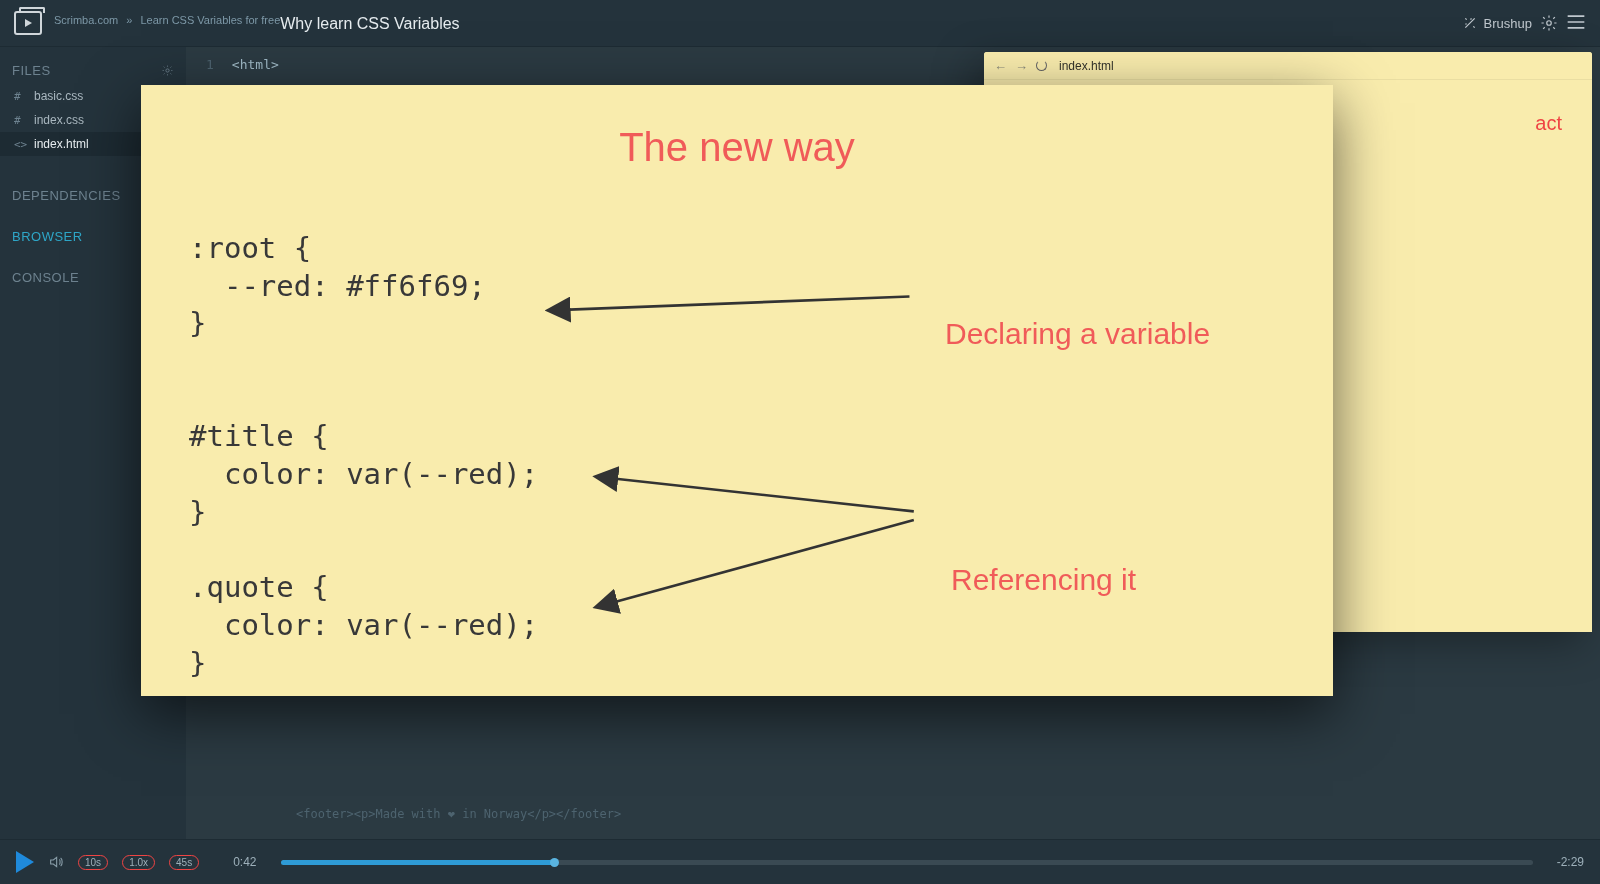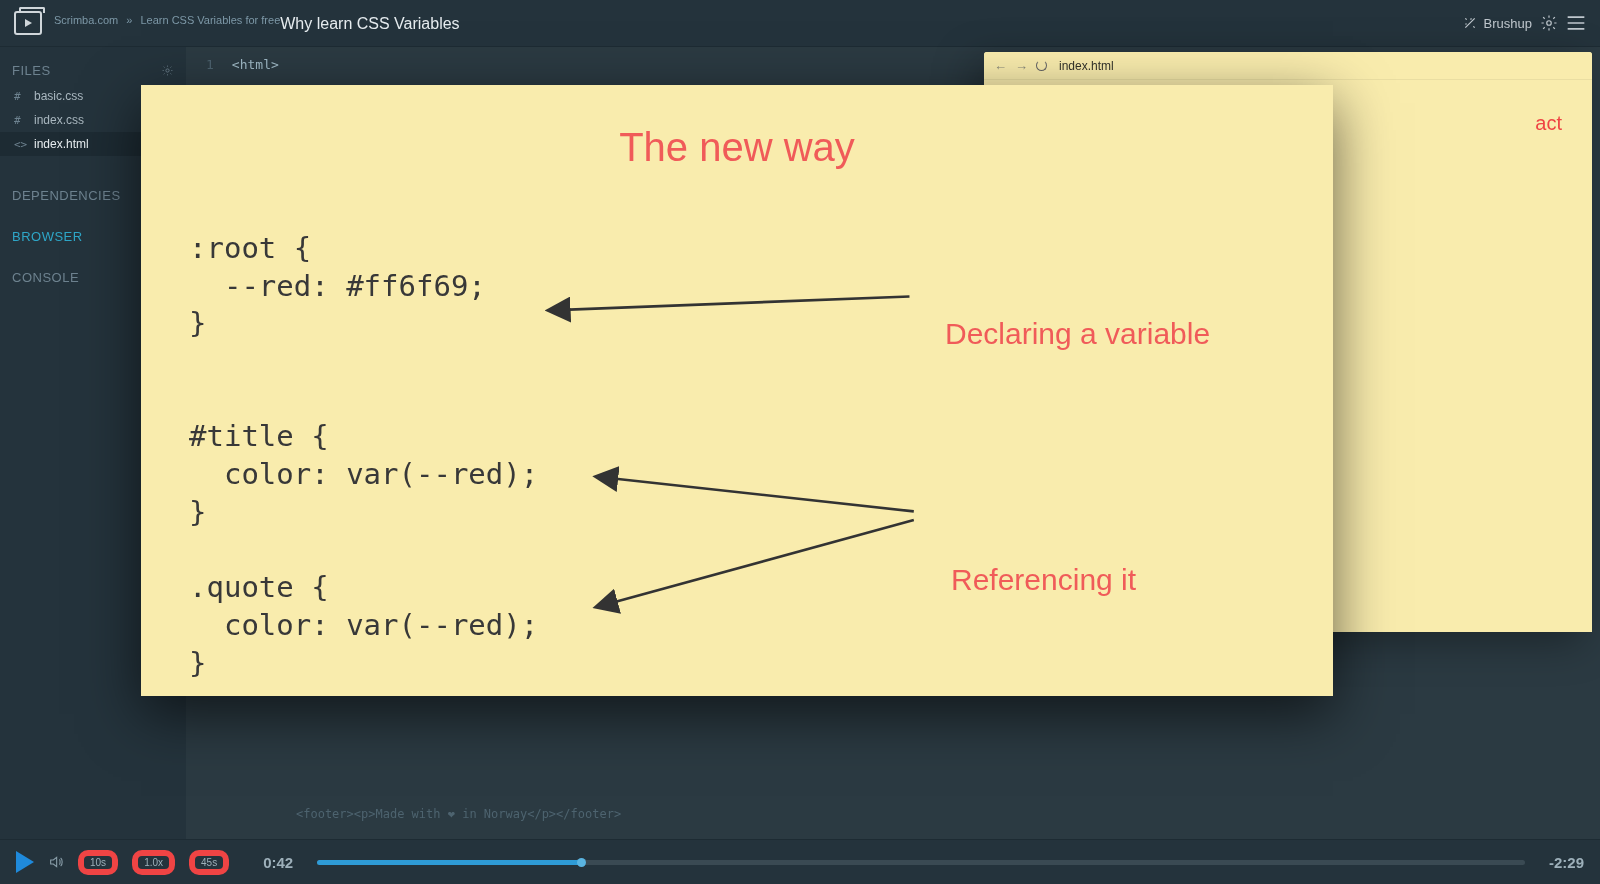--- a/index.html
+++ b/index.html
@@ -8,21 +8,21 @@
 
   
   .topbar { height: 47px; background: #24333c; display: flex; align-items: center; padding: 0 14px; border-bottom: 1px solid #1d2b33; }
   .logo-box { width: 28px; height: 24px; border: 2px solid #d0d6da; border-radius: 3px; display: flex; align-items: center; justify-content: center; position: relative; }
   .logo-box::before { content:""; position:absolute; top:-6px; left:3px; width:22px; height:4px; border:2px solid #d0d6da; border-bottom:none; border-radius:2px 2px 0 0;}
   .logo-play { width:0;height:0;border-left:7px solid #d0d6da;border-top:4px solid transparent;border-bottom:4px solid transparent;}
   .crumbs { margin-left: 12px; display:flex; flex-direction:row; }
   .crumbs-top { font-size: 11px; color: #7d98a7; }
   .crumbs-top .sep { margin: 0 5px; }
   .crumbs-title { font-size: 16px; color: #e6ecef; margin-top: 1px; }
-  .topbar-right { margin-left:auto; display:flex; align-items:center; gap:8px; }
+  .topbar-right { margin-left:auto; display:flex; gap:8px; }
   .brushup { display:flex; align-items:center; gap:6px; font-size:13px; color:#c0c8ce; }
   .gear-icon, .menu-icon, .wand-icon { stroke:#c0c8ce; fill:none; }
 
   
   .main { display:flex; height: calc(884px - 47px - 45px); }
   .sidebar { width: 186px; background:#24333c; font-size:12px; padding-top:10px; }
   .side-head { padding: 6px 12px; color:#6d828f; font-size:13px; letter-spacing:.5px; display:flex; align-items:center; justify-content:space-between; }
   .side-head.link { color:#2ea6c7; font-weight:400; cursor:pointer; }
   .file-item { padding:5px 14px; display:flex; align-items:center; gap:8px; color:#a9b7bf; cursor:pointer; }
   .file-item.active { background:#1d2b33; color:#e6ecef; }
@@ -47,22 +47,22 @@
   .slide-title { text-align:center; font-size:40px; color:#f05b59; font-weight:400; margin-bottom:60px; }
   .slide pre { font-family: ui-monospace, "SF Mono", Menlo, monospace; font-size:29px; line-height:1.3; color:#383838; white-space:pre; }
   .annotation { position:absolute; font-size:30px; color:#f05b59; }
   .ann1 { top:232px; left:804px; }
   .ann2 { top:478px; left:810px; }
   .slide svg.arrows { position:absolute; top:0; left:0; width:100%; height:100%; pointer-events:none; }
 
   
   .playbar { position:absolute; bottom:0; left:0; right:0; height:45px; background:#24333c; display:flex; align-items:center; padding:0 16px; gap:14px; border-top:1px solid #1d2b33;}
   .play-btn { width:0;height:0;border-left:18px solid #1f8adb;border-top:11px solid transparent;border-bottom:11px solid transparent;}
-  .chip { border:6px solid #ef4444; border-radius:10px; padding:1px 6px; font-size:10px; color:#9db0ba;}
-  .time { font-size:15px; color:#9db0ba;font-weight:bold; }
+  .chip { border:1px solid #ef4444; border-radius:10px; padding:1px 6px; font-size:10px; color:#9db0ba;}
+  .time { font-size:12px; color:#9db0ba; }
   .progress { flex:1; height:5px; background:#3a4a53; border-radius:3px; position:relative; margin:0 10px;}
   .progress-fill { height:100%; background:#2e9bd6; border-radius:3px; width:22%; position:relative;}
   .progress-fill::after{ content:""; position:absolute; right:-3px; top:-2px; width:9px; height:9px; background:#5ab4e0; border-radius:50%;}
 
   .gear-icon-sm { width:13px; height:13px; stroke:#6d828f; fill:none;}
 </style>
 </head>
 <body>
 
 <div class="topbar">

